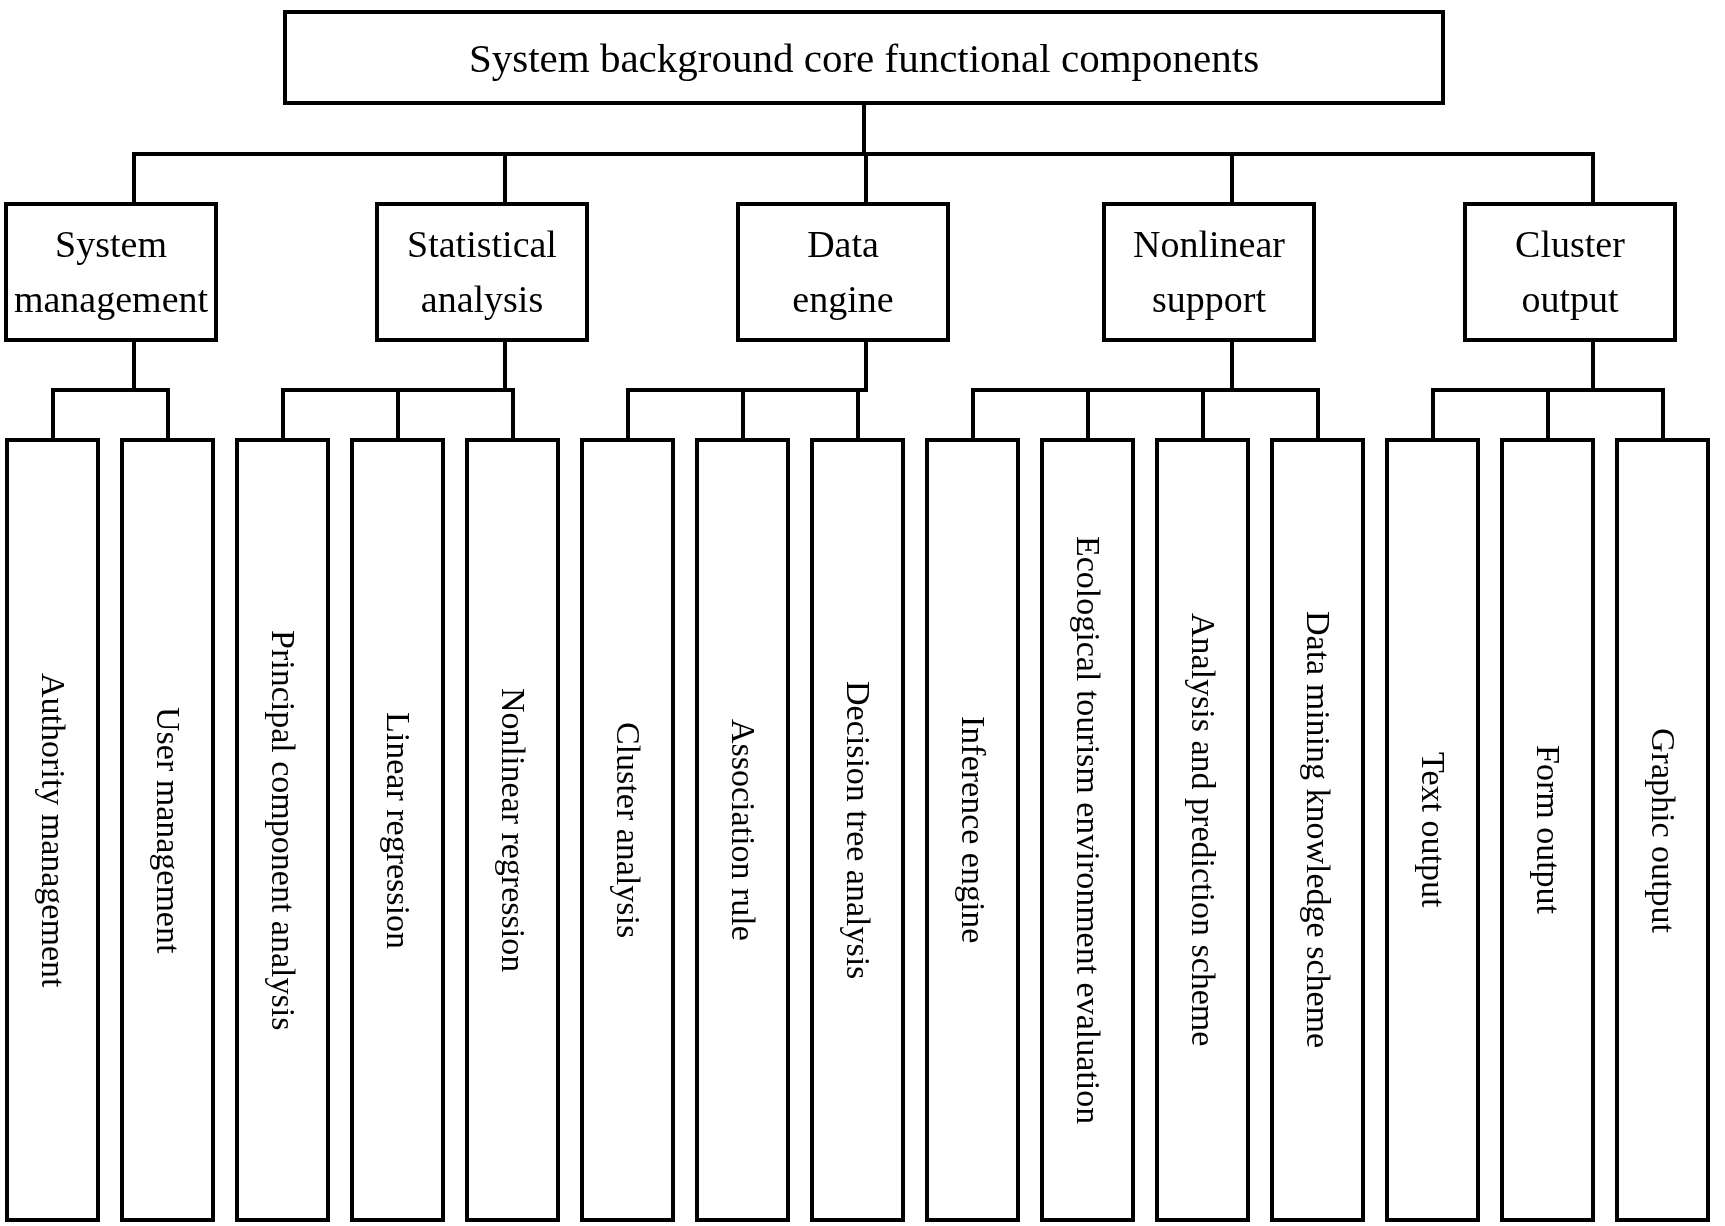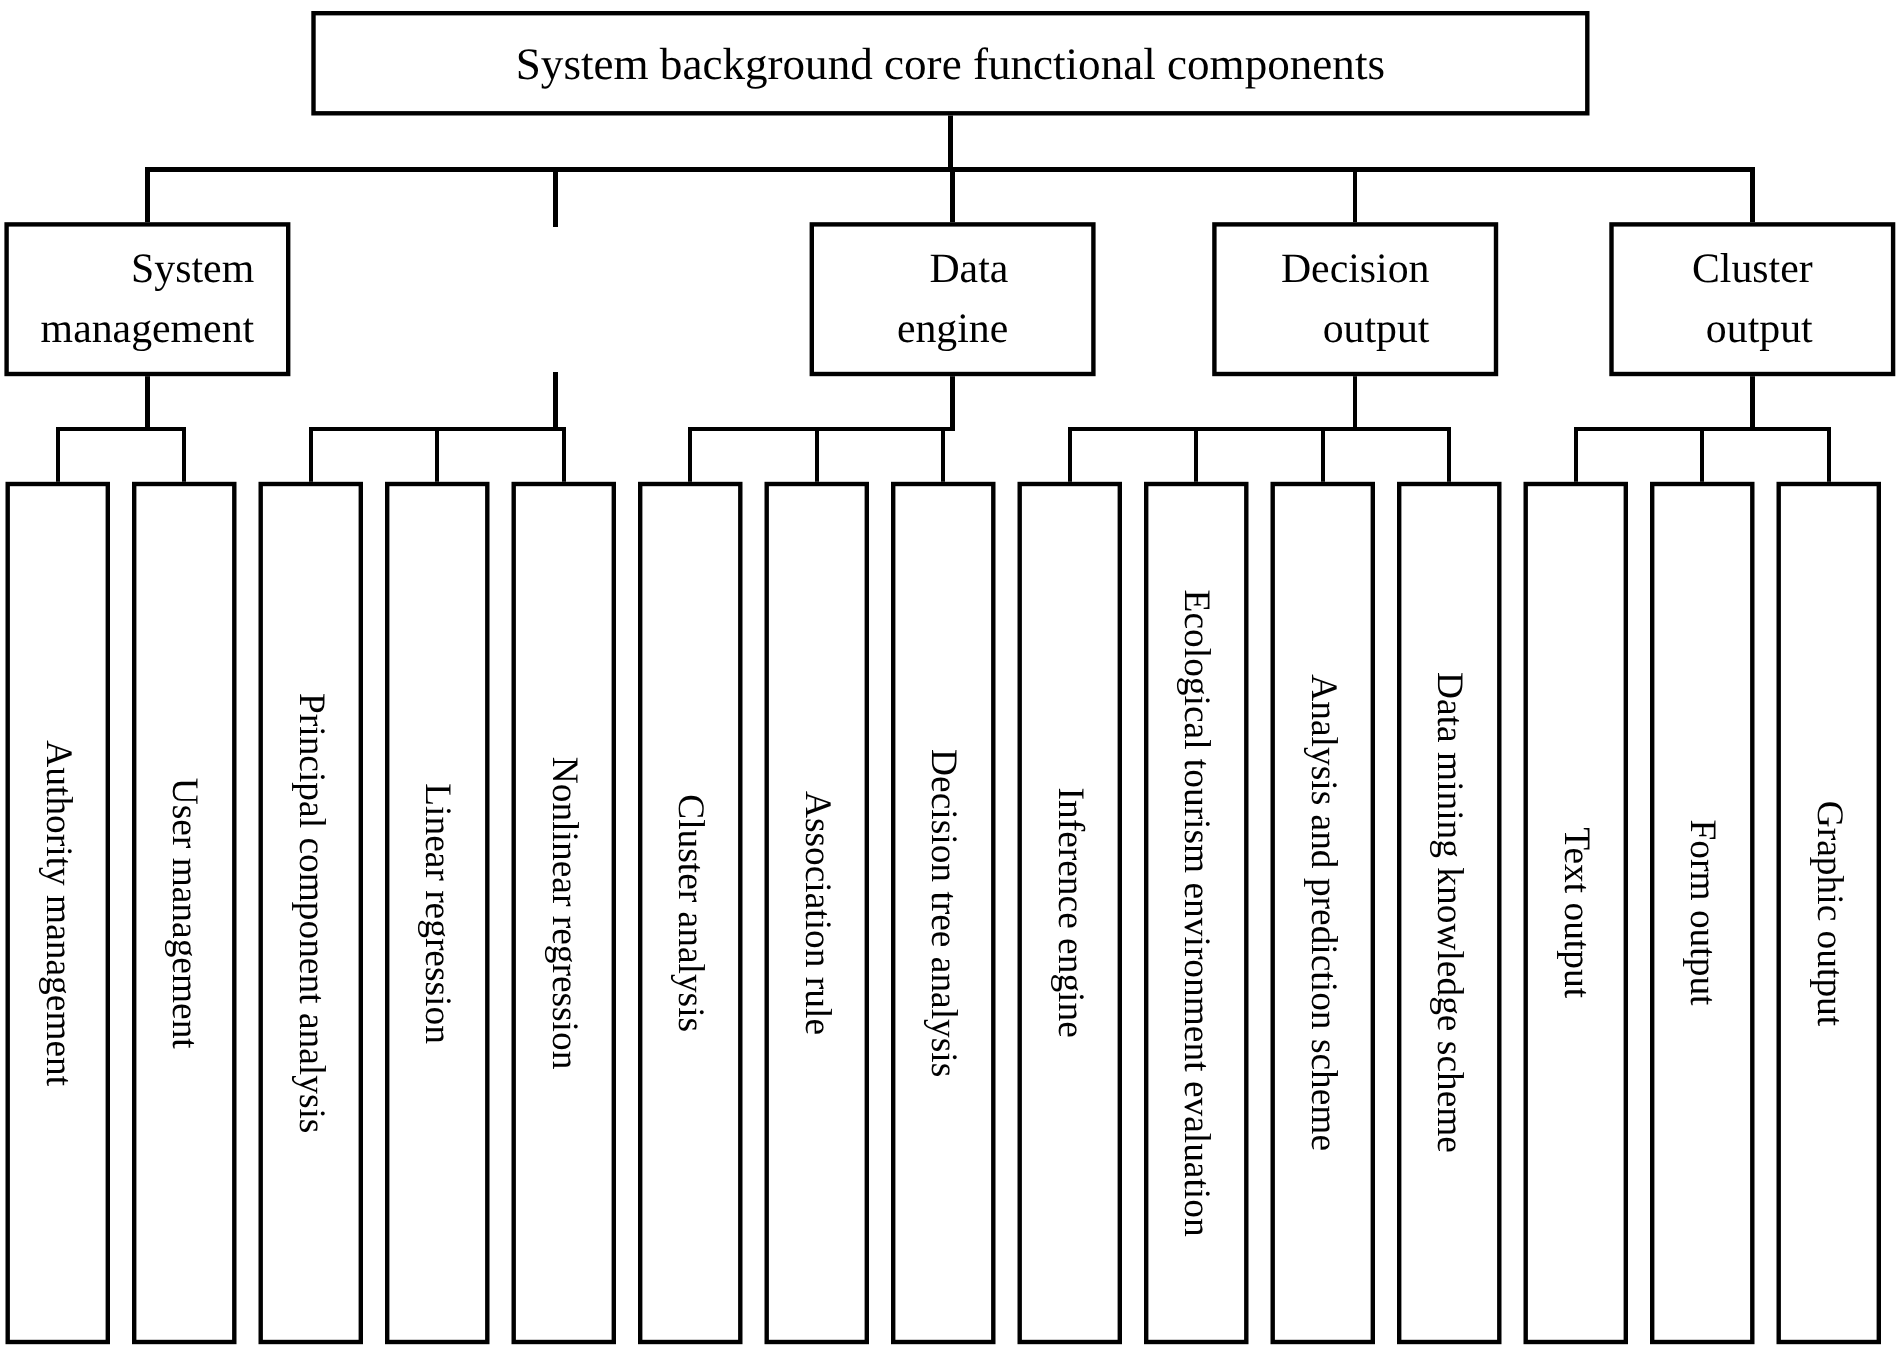--- a/index.html
+++ b/index.html
@@ -14,21 +14,21 @@
   #connectors{position:absolute;left:0;top:0;width:1725px;height:1226px;pointer-events:none;}
   .box{
     position:absolute;
     box-sizing:border-box;
     background:#ffffff;
     border:4px solid #000;
     display:flex;align-items:center;justify-content:center;
     text-align:center;
   }
   .root{left:283px;top:10px;width:1162px;height:95px;font-size:41px;}
-  .group{top:202px;height:140px;width:260px;font-size:38px;line-height:1.45;text-align:right;}
+  .group{top:202px;height:140px;width:214px;font-size:38px;line-height:1.45;}
   .group .lbl{width:min-content;}
   .leaf{top:438px;width:95px;height:784px;font-size:34px;}
   .leaf .lbl{
     writing-mode:vertical-rl;
     text-orientation:mixed;
     white-space:nowrap;
     line-height:1;
   }
 </style>
 </head>
@@ -70,25 +70,28 @@
       <line x1="1662.5" y1="390" x2="1662.5" y2="440" stroke="#000000" stroke-width="4" stroke-linecap="square"></line>
     </svg>
 
   <div class="box root">
     <span class="lbl">System background core functional components</span>
   </div>
 
   <div class="box group" style="left:4px">
       <span class="lbl">System management</span>
     </div>
+  <div class="box group" style="left:375px">
+      <span class="lbl">Statistical analysis</span>
+    </div>
   <div class="box group" style="left:736px">
       <span class="lbl">Data engine</span>
     </div>
   <div class="box group" style="left:1102px">
-      <span class="lbl">Decision output</span>
+      <span class="lbl">Nonlinear support</span>
     </div>
   <div class="box group" style="left:1463px">
       <span class="lbl">Cluster output</span>
     </div>
 
   <div class="box leaf" style="left:5px">
       <span class="lbl">Authority management</span>
     </div>
   <div class="box leaf" style="left:120px">
       <span class="lbl">User management</span>

